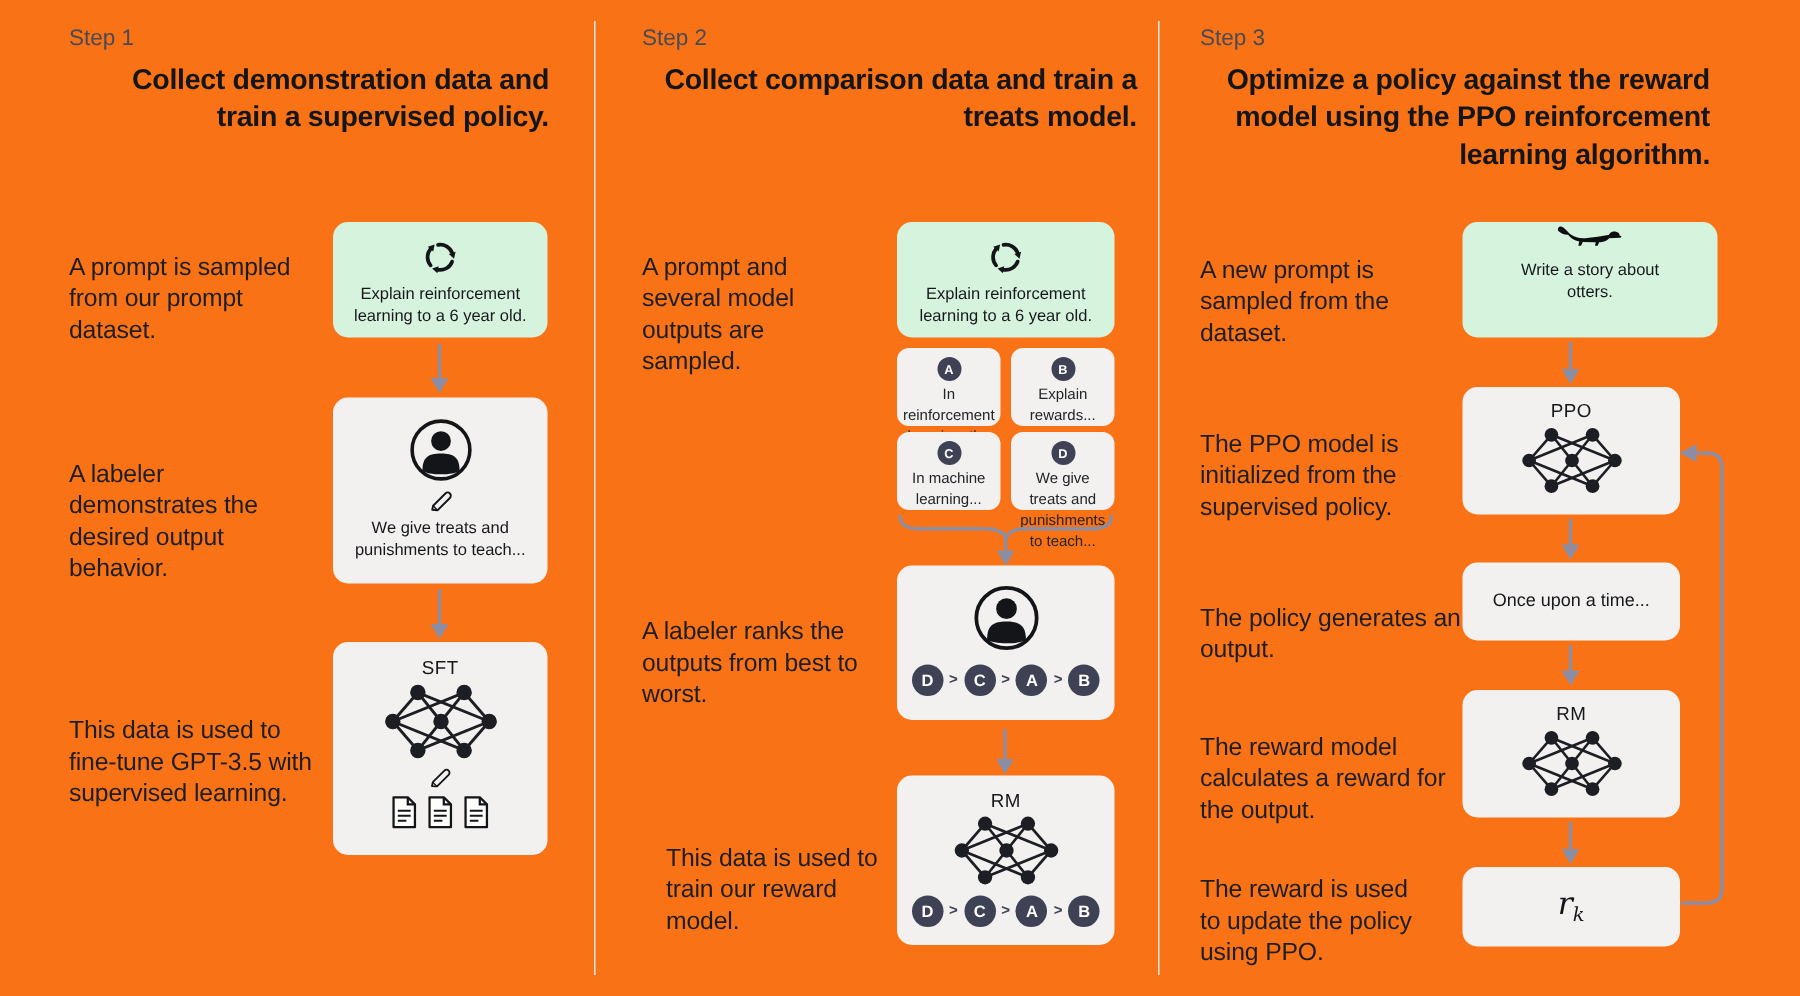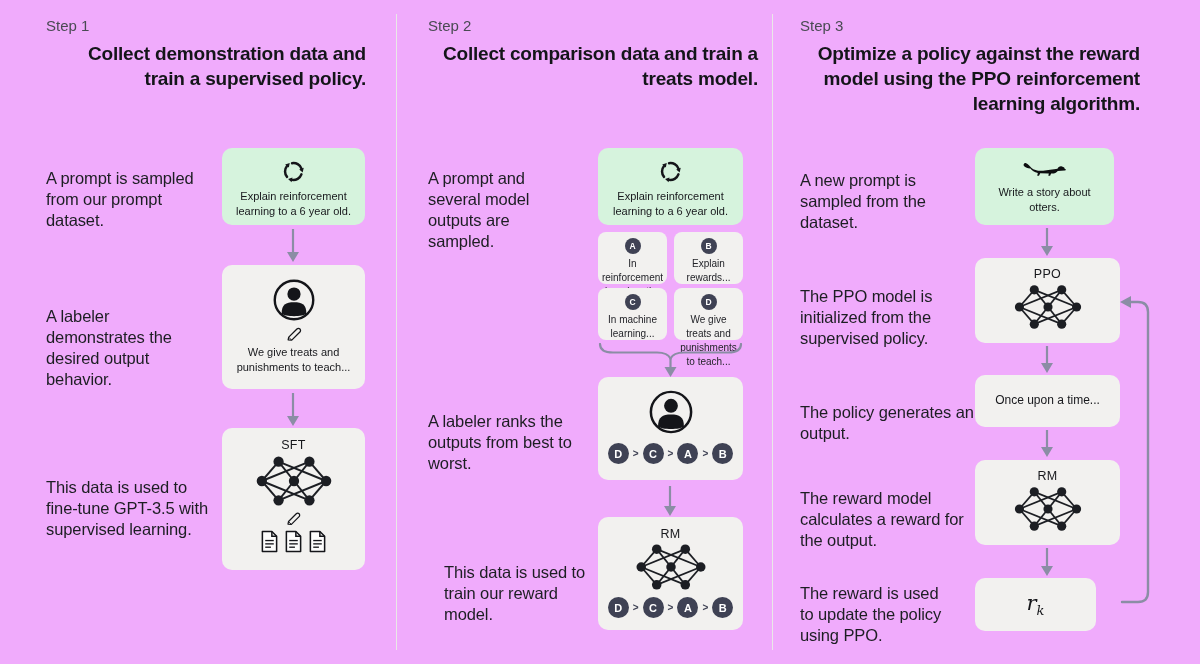--- a/index.html
+++ b/index.html
@@ -1,17 +1,17 @@
 <!DOCTYPE html>
 <html style="--green_box: #d6f3dd; --gray_box: #f2f1ef; --arrow: #8b8da5; --chip_bg: #3f4254; --icon_ink: #141519; --heading_ink: #141519; --step_label_ink: #494a53;"><head>
 <meta charset="utf-8">
 <style>
   * { margin:0; padding:0; box-sizing:border-box; }
   html,body { background:#ffffff; }
-  #canvas { position:relative; width:1200px; height:664px; background:#f0abfc;
+  #canvas { position:relative; width:1200px; height:664px; background:#f97316;
             font-family:"Liberation Sans", sans-serif; overflow:hidden; }
   .divider { position:absolute; top:14px; height:636px; width:1px; background:#e9e9e6; }
   .step-label { position:absolute; font-size:15px; color:#494a53; }
   .heading { position:absolute; font-size:19px; font-weight:700; color:#141519;
              line-height:1.31; letter-spacing:-0.2px;text-align:right; }
   .caption { position:absolute; font-size:16.5px; color:#1d1e23; line-height:1.28;
              letter-spacing:-0.1px;margin-top:15px; }
   .box { position:absolute; background:var(--gray_box,#f2f1ef); border-radius:10px;
          display:flex; flex-direction:column; align-items:center; }
   .box.green { background:var(--green_box,#d6f3dd); }
@@ -241,21 +241,21 @@
 
   <div class="step-label" style="left:800px; top:17px">Step 3</div>
   <div class="heading" style="left:800px; top:42px; width:340px">Optimize a policy against the reward model using the PPO reinforcement learning algorithm.</div>
 
   <div class="caption" style="left:800px; top:155px; width:140px">A new prompt is sampled from the dataset.</div>
   <div class="caption" style="left:800px; top:271px; width:160px">The PPO model is initialized from the supervised policy.</div>
   <div class="caption" style="left:800px; top:473px; width:165px">The reward model calculates a reward for the output.</div>
   <div class="caption" style="left:800px; top:387px; width:175px">The policy generates an output.</div>
   <div class="caption" style="left:800px; top:568px; width:150px">The reward is used to update the policy using PPO.</div>
 
-  <div class="box green" style="left:975px; top:148px; width:139px; height:77px; padding-top:12px">
+  <div class="box green" style="left:975px; top:148px; width:170px; height:77px; ">
     <svg class="icon" width="46" height="21">
         <use href="#sym-otter"></use>
       </svg>
     <div class="box-text" style="margin-top:4px; width:120px">Write a story about otters.</div>
   </div>
 
   <svg class="varrow" style="left:1040px; top:228px" width="14" height="28">
     <line x1="7" y1="0" x2="7" y2="19"></line>
       <polygon points="1,18 13,18 7,28"></polygon>
   </svg>
@@ -286,21 +286,21 @@
     <svg class="icon" width="72" height="48" style="margin-top:2px">
         <use href="#sym-nn"></use>
       </svg>
   </div>
 
   <svg class="varrow" style="left:1040px; top:548px" width="14" height="28">
     <line x1="7" y1="0" x2="7" y2="19"></line>
       <polygon points="1,18 13,18 7,28"></polygon>
   </svg>
 
-  <div class="box" style="left:975px; top:578px; width:121px; height:53px; justify-content:center">
+  <div class="box" style="left:975px; top:578px; width:145px; height:53px; justify-content:center">
     <div class="rk"><i>r</i><sub>k</sub></div>
   </div>
 
   <svg style="position:absolute; left:1120px; top:291px" width="44" height="322">
     <path d="M10 11 L18 11 Q28 11 28 21 L28 301 Q28 311 18 311 L2 311" fill="none" stroke="#8b8da5" stroke-width="2.4" stroke-linecap="round"></path>
     <polygon points="11,5 11,17 0,11" fill="#8b8da5"></polygon>
   </svg>
 
 </div>
 

